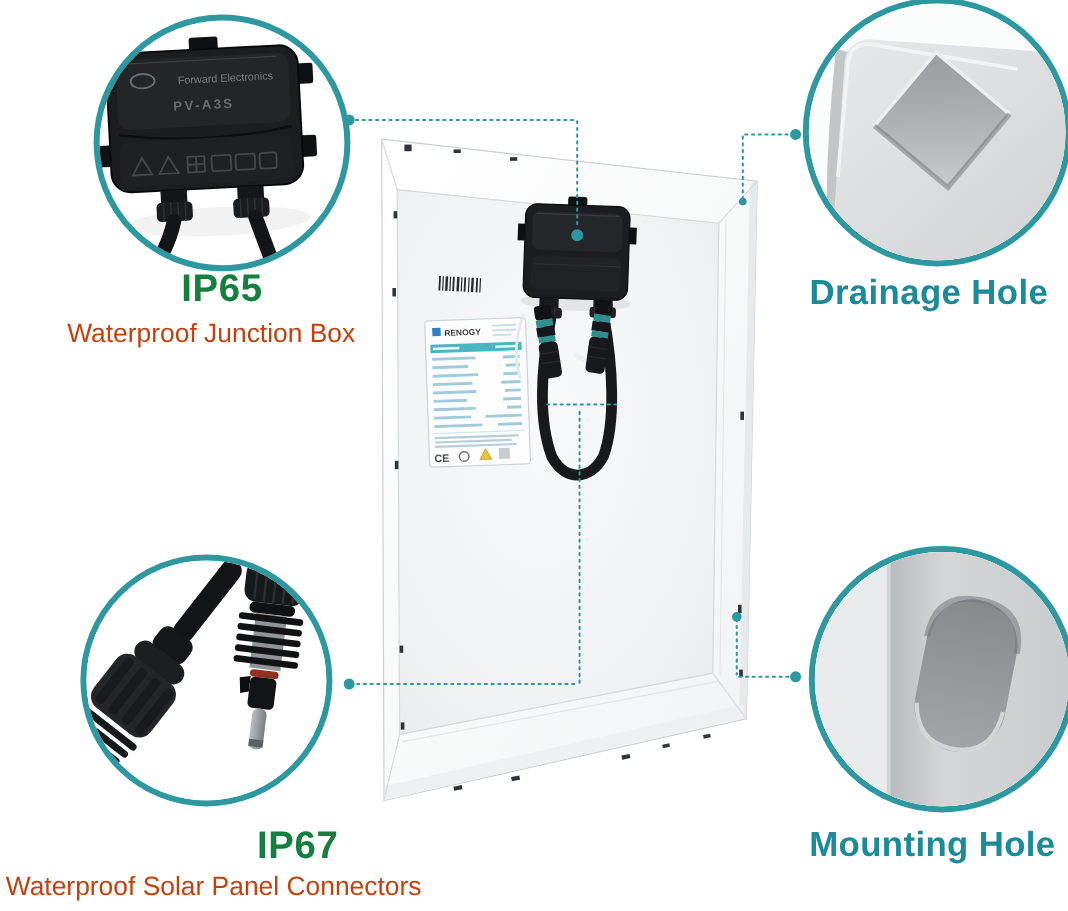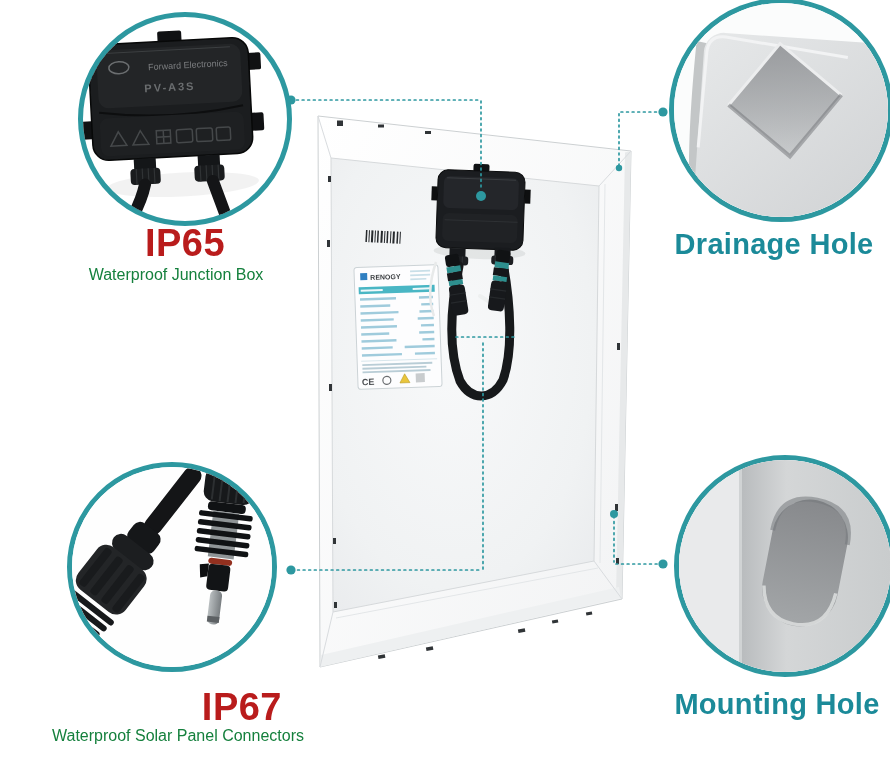--- a/index.html
+++ b/index.html
@@ -2,25 +2,25 @@
 <html><head>
 <meta charset="utf-8">
 <style>
   html,body{margin:0;padding:0;background:#ffffff;}
   .stage{position:relative;width:890px;height:759px;background:#ffffff;overflow:hidden;
          font-family:"Liberation Sans",sans-serif;}
   .layer{position:absolute;left:0;top:0;}
   .inset{position:absolute;box-sizing:border-box;border:5px solid #2d98a0;border-radius:50%;
          background:#ffffff;overflow:hidden;}
   .inset svg{display:block;}
-  .title{position:absolute;color:#b91c1c;font-weight:bold;font-size:38px;line-height:1.05;
+  .title{position:absolute;color:#15803d;font-weight:bold;font-size:32px;line-height:1.05;
          text-align:center;letter-spacing:.5px;}
   .biglabel{position:absolute;color:#1b8a99;font-weight:bold;font-size:29px;line-height:1.05;
          text-align:center;letter-spacing:.3px;}
-  .caption{position:absolute;color:#15803d;font-size:16px;line-height:1.1;text-align:center;
+  .caption{position:absolute;color:#c2410c;font-size:22px;line-height:1.1;text-align:center;
          white-space:nowrap;}
 </style>
 </head>
 <body>
 
 <div class="stage">
 
   <svg class="layer" width="890" height="759" viewBox="0 0 890 759">
     <defs>
       <radialGradient id="backGrad" cx="45%" cy="42%" r="75%">

